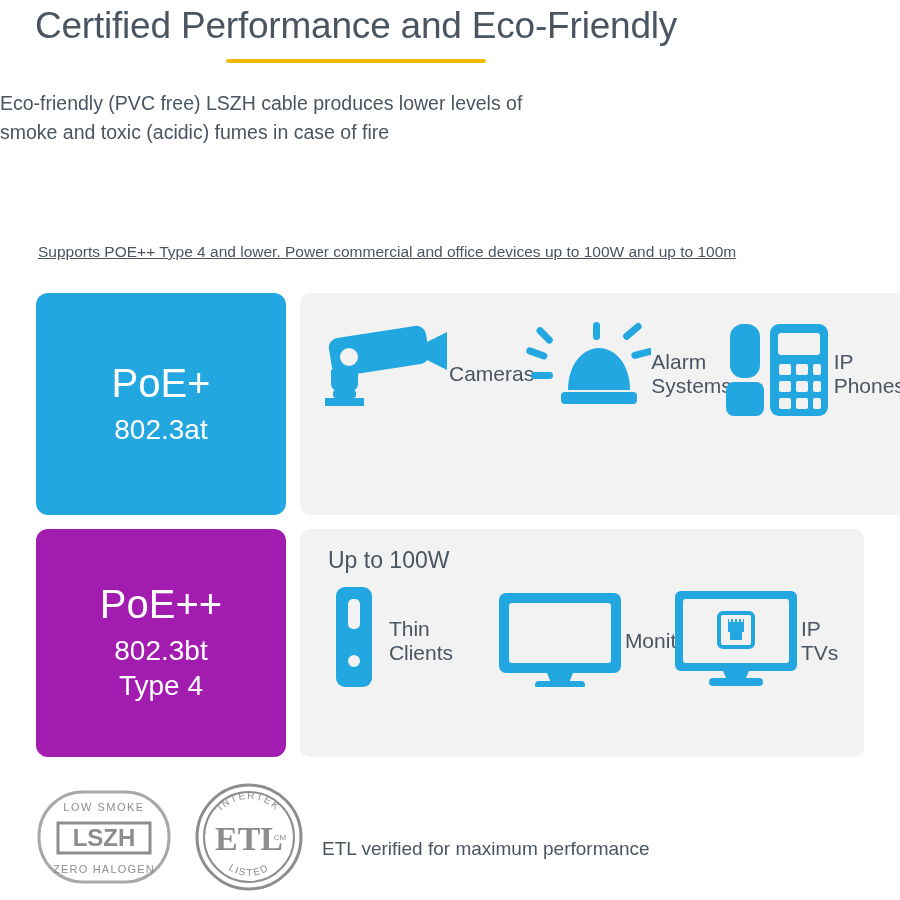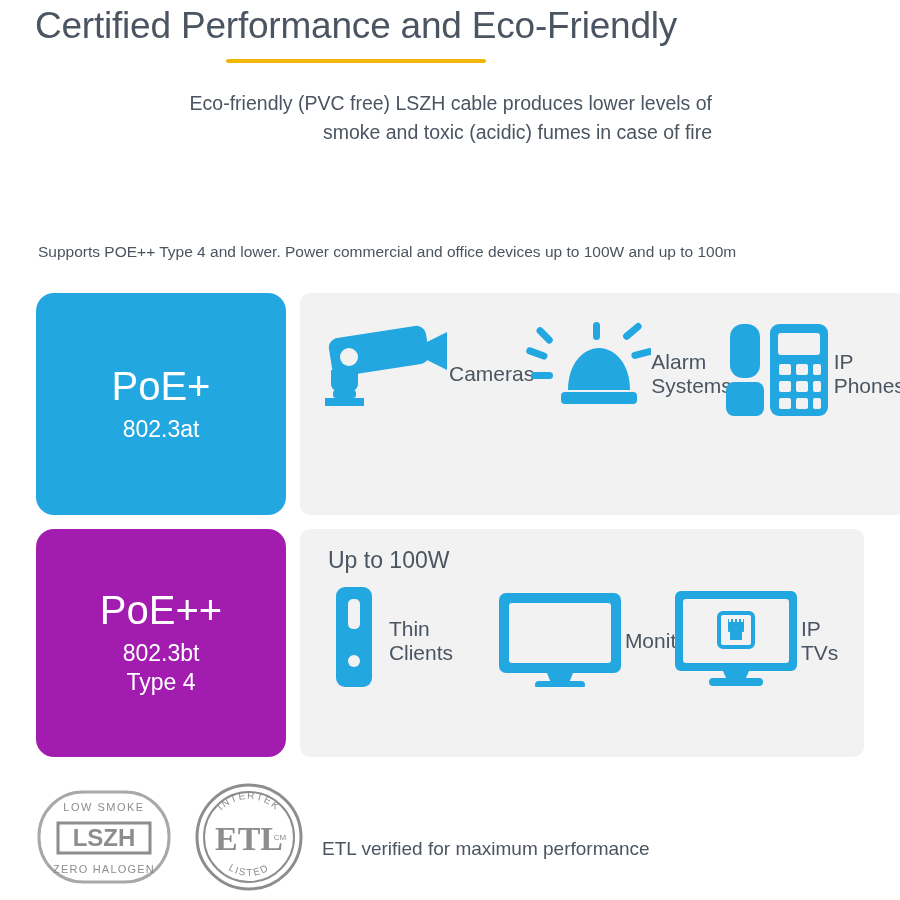--- a/index.html
+++ b/index.html
@@ -32,53 +32,54 @@
     line-height: 1.1;
   }
   .rule {
     width: 260px;
     height: 4px;
     background: #f2b705;
     margin: 12px auto 0 auto;
     border-radius: 2px;
   }
   .subhead {
-    text-align: right;
+    text-align: left;
     font-size: 19.5px;
     line-height: 1.5;
     color: #4a5561;
     margin-top: 26px;
   }
 
   
   .supports {
     font-size: 15.5px;
     color: #4a5561;
     margin: 0 0 0 38px;
     position: absolute;
     top: 243px;
     left: 0;
     width: 860px;
+    text-decoration: underline;
   }
 
   
   .grid {
     position: absolute;
     top: 293px;
     left: 36px;
     width: 828px;
   }
   .row {
     display: flex;
     align-items: stretch;
     margin-bottom: 14px;
   }
   .badge {
     width: 250px;
-    border-radius: 18px;
+    border-radius: 12px;
     display: flex;
     flex-direction: column;
     align-items: center;
     justify-content: center;
     color: #ffffff;
     flex: 0 0 auto;
   }
   .badge.poe-plus {
     background: #22a7e0;
     height: 222px;
@@ -86,21 +87,21 @@
   .badge.poe-plusplus {
     background: #a21caf;
     height: 228px;
   }
   .badge-title {
     font-size: 40px;
     font-weight: 400;
     line-height: 1.05;
   }
   .badge-sub {
-    font-size: 23px;
+    font-size: 28px;
     font-weight: 400;
     margin-top: 8px;
     text-align: center;
     line-height: 1.25;
   }
 
   .panel {
     flex: 1 1 auto;
     margin-left: 14px;
     background: #f2f2f2;

